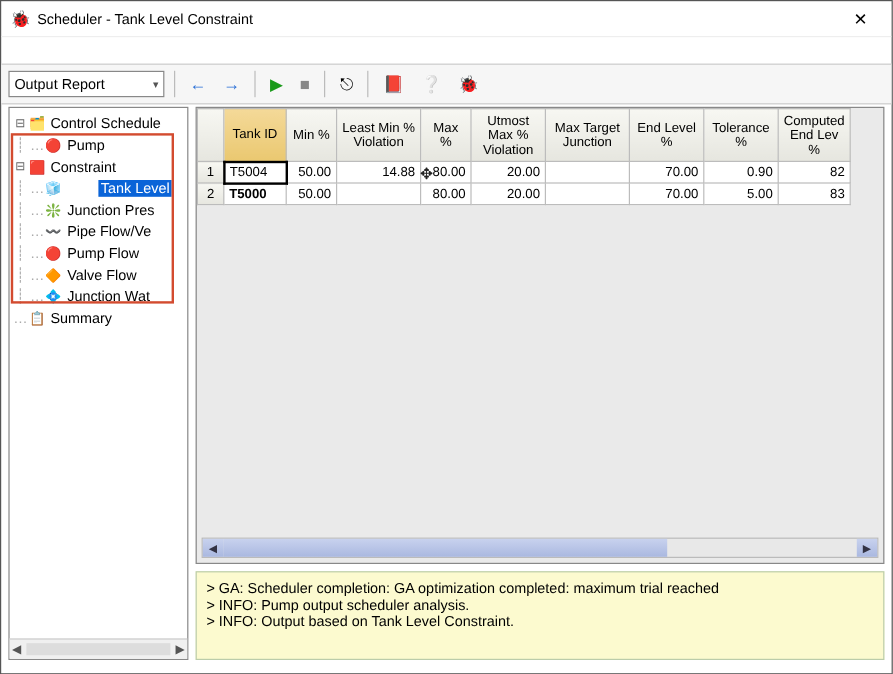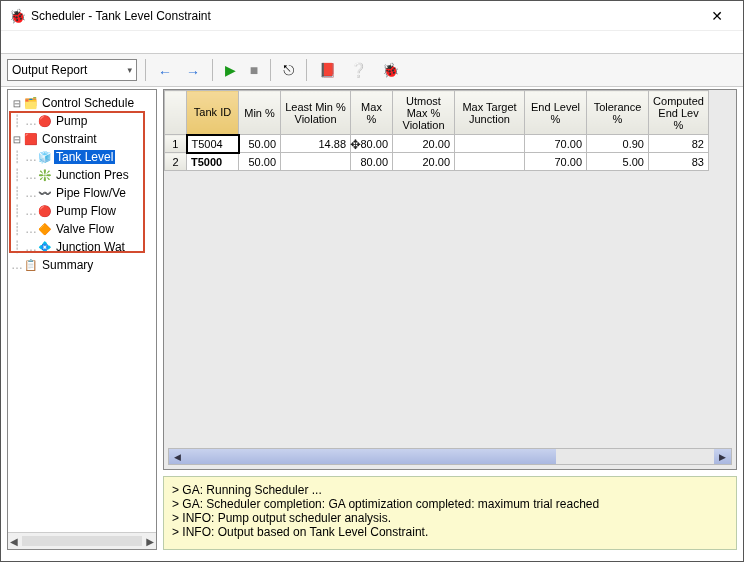--- a/index.html
+++ b/index.html
@@ -16,21 +16,21 @@
 .toolbar .sep { width: 1px; height: 22px; background: #bbb; margin: 0 2px; }
 .toolbar .tbtn { padding: 2px 4px; cursor: default; font-size: 14px; }
 .content { position: absolute; top: 88px; bottom: 11px; left: 6px; right: 6px; display: flex; }
 .treepanel { width: 150px; border: 1px solid #888; margin-right: 6px; background: #fff; display: flex; flex-direction: column; position: relative; }
 .tree { flex: 1; overflow: hidden; padding: 4px 2px; }
 .tnode { display: flex; align-items: center; height: 18px; white-space: nowrap; }
 .tind { display: inline-block; width: 14px; text-align: center; color: #666; font-size: 10px; }
 .tdots { display: inline-block; width: 14px; text-align: center; color: #aaa; }
 .ticon { width: 14px; height: 14px; margin-right: 2px; font-size: 11px; display: inline-flex; align-items: center; justify-content: center; }
 .tlabel { padding: 0 2px; }
-.tsel { background: #0a64d8; color: #fff; }
+.tsel { background: #0a64d8; color: #fff; margin-left: 28px; }
 .highlight { position: absolute; border: 2px solid #d34b2f; pointer-events: none; }
 .treehl { top: 110px; left: 8px; width: 136px; height: 142px; }
 .hscroll { height: 17px; border-top: 1px solid #ccc; background: #f0f0f0; display: flex; align-items: center; justify-content: space-between; padding: 0 2px; }
 .hscroll .arrow { font-size: 10px; color: #555; }
 .hscroll .thumb { flex: 1; height: 10px; background: #ddd; margin: 0 4px; }
 .rightpanel { flex: 1; display: flex; flex-direction: column; }
 .gridwrap { flex: 1; border: 1px solid #888; background: #eaeaea; position: relative; overflow: hidden; }
 table.grid { border-collapse: collapse; background: #fff; }
 table.grid th, table.grid td { border: 1px solid #bcbcbc; padding: 2px 4px; font-size: 11px; }
 table.grid th { background: linear-gradient(#f7f7f2, #e6e6df); height: 44px; vertical-align: middle; text-align: center; font-weight: normal; white-space: normal; }
@@ -195,21 +195,20 @@
         <div class="arrow">◀</div>
         <div class="track">
             <div class="thumb"></div>
           </div>
         <div class="arrow">▶</div>
       </div>
       <span class="cursor-icon" style="top:47px; left:186px">✥</span>
     </div>
 
     <div class="log">
-      <div class="line">&gt; GA: Running Scheduler ...</div>
       <div class="line">&gt; GA: Scheduler completion: GA optimization completed: maximum trial reached</div>
       <div class="line">&gt; INFO: Pump output scheduler analysis.</div>
       <div class="line">&gt; INFO: Output based on Tank Level Constraint.</div>
     </div>
   </div>
 </div>
 
 <div class="highlight treehl"></div>
 
 </body></html>

